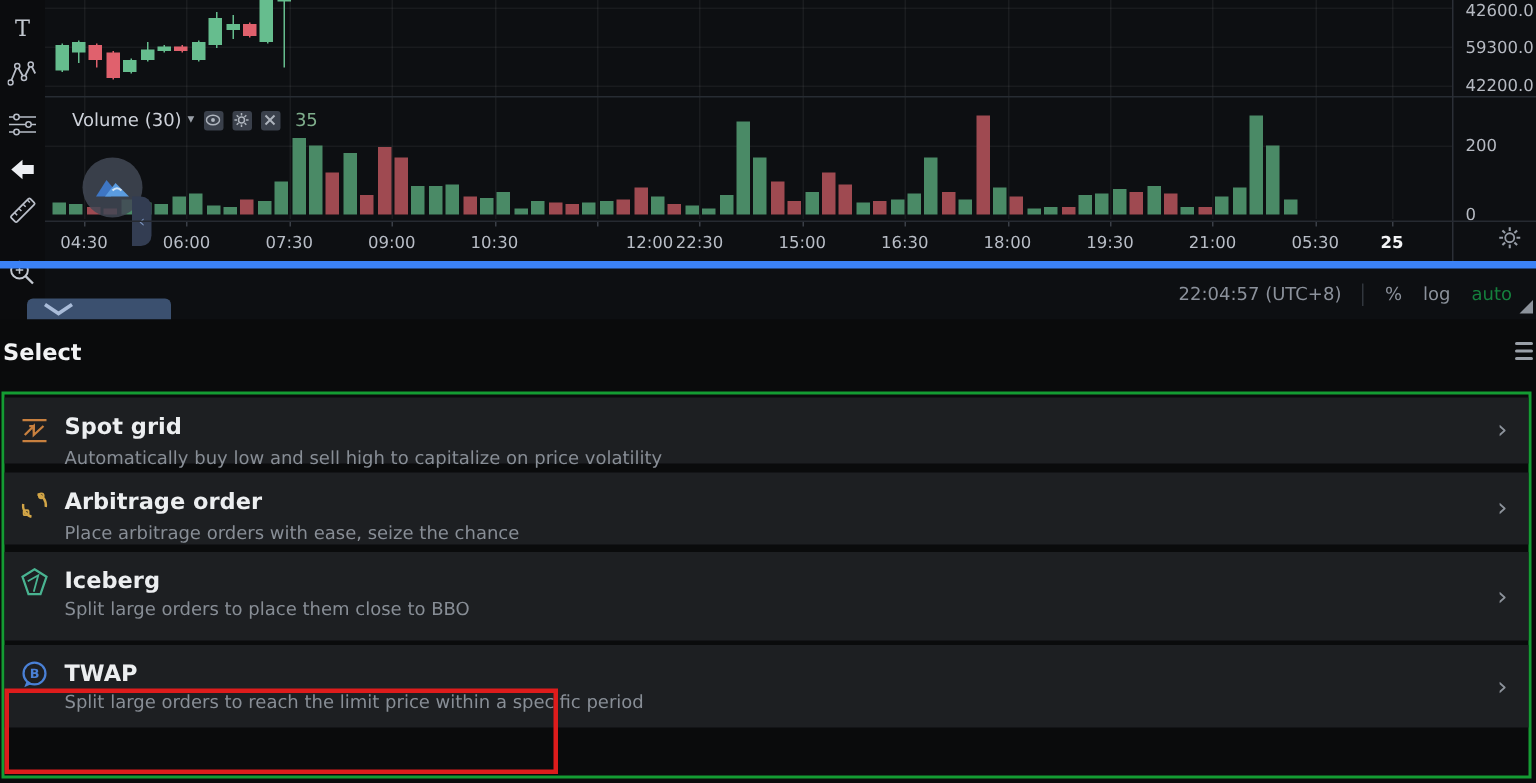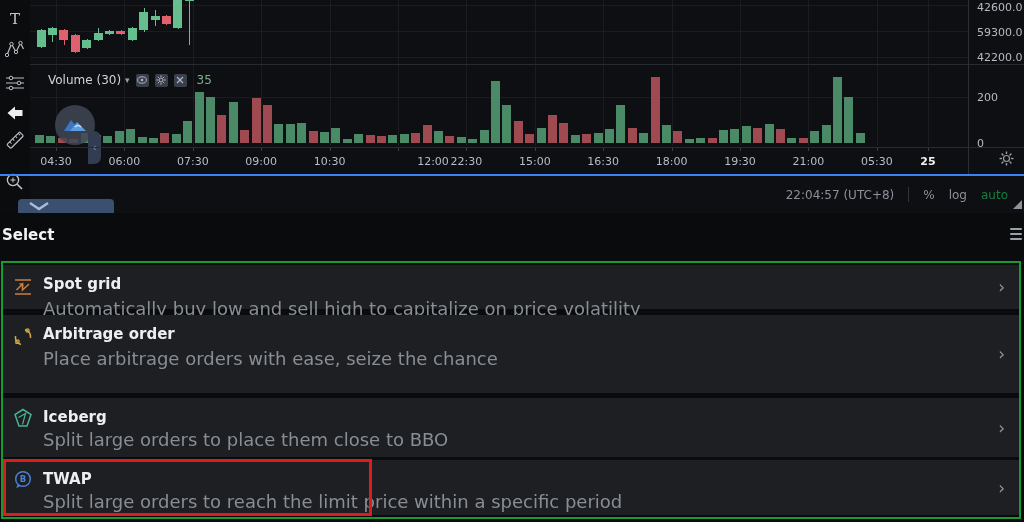--- a/index.html
+++ b/index.html
@@ -33,45 +33,45 @@
     border-radius:0 7px 7px 0; display:flex; align-items:center; justify-content:center; color:#7e96c0; font-size:11px; }
   .price-axis { position:absolute; right:0; top:0; width:56px; height:174px; border-left:1px solid #2b2f36;
     font-size:11px; color:#b6bac2; }
   .price-axis .tick { position:absolute; left:8px; transform:translateY(-50%); }
   .time-axis { position:absolute; left:30px; right:0; top:147px; height:27px; border-top:1px solid #262a31;
     font-size:11px; color:#b8bdc6; }
   .time-axis .tlabel { position:absolute; top:7px; transform:translateX(-50%); }
   .time-axis .tlabel.bold { color:#f2f3f5; font-weight:bold; }
   .time-axis .tickmark { position:absolute; top:0; width:1px; height:3px; background:#3a3f47; }
   .axis-gear { position:absolute; right:10px; top:151px; color:#969ca6; }
-  .status-bar { position:absolute; left:0; right:0; top:174px; height:39px; border-top:2px solid #3b82f6;
+  .status-bar { position:absolute; left:0; right:0; top:174px; height:39px; border-top:5px solid #3b82f6;
     display:flex; align-items:center; justify-content:flex-end; font-size:12px; color:#8b919b; padding-right:16px; gap:14px; }
   .status-bar .divider { width:1px; height:15px; background:#31363d; }
   .status-bar .auto { color:#15803d; }
   .corner-triangle { position:absolute; right:2px; top:200px; width:0; height:0;
     border-left:9px solid transparent; border-bottom:9px solid #8d939c; }
   .bottom-tab { position:absolute; left:18px; top:199px; width:96px; height:14px; background:#3b506f;
     border-radius:4px 4px 0 0; }
   .bottom-tab svg { position:absolute; left:10px; top:2px; }
   
   .select-section { position:absolute; left:0; top:213px; width:1024px; height:309px; background:#0a0b0c; }
   .select-header { position:absolute; left:0; top:0; width:1024px; height:48px; }
   .select-title { position:absolute; left:2px; top:13px; font-size:15px; font-weight:bold; color:#f2f3f4; }
   .hamburger { position:absolute; right:2px; top:15px; display:flex; flex-direction:column; gap:3px; }
   .hamburger span { display:block; width:12px; height:2px; background:#9aa0a8; border-radius:1px; }
   .select-list { position:absolute; left:1px; top:48px; width:1020px; height:258px; border:2px solid #149c33; }
   .select-row { position:relative; margin:0; background:#1d1f22; }
   .row-1 { margin-top:2px; height:44px; }
-  .row-2 { margin-top:6px; height:78px; }
+  .row-2 { margin-top:6px; height:48px; }
   .row-3 { margin-top:5px; height:59px; }
   .row-4 { margin-top:3px; height:55px; }
   .row-icon { position:absolute; left:10px; top:12px; width:20px; height:20px; }
   .row-3 .row-icon { top:10px; } .row-4 .row-icon { top:10px; }
   .row-title { position:absolute; left:40px; top:10px; font-size:15px; font-weight:bold; color:#eceef0; }
-  .row-desc { position:absolute; left:40px; top:33px; font-size:18px; color:#888e96; }
+  .row-desc { position:absolute; left:40px; top:33px; font-size:12px; color:#888e96; }
   .row-3 .row-desc, .row-4 .row-desc { top:31px; }
   .row-chevron { position:absolute; right:14px; top:50%; transform:translateY(-50%); color:#8d939c; font-size:17px; }
   .red-highlight { position:absolute; left:3px; top:246px; width:369px; height:57px;
     border:3px solid #de1c1c; z-index:5; pointer-events:none; }
 </style>
 </head>
 <body>
 
 <div class="screen">
 

